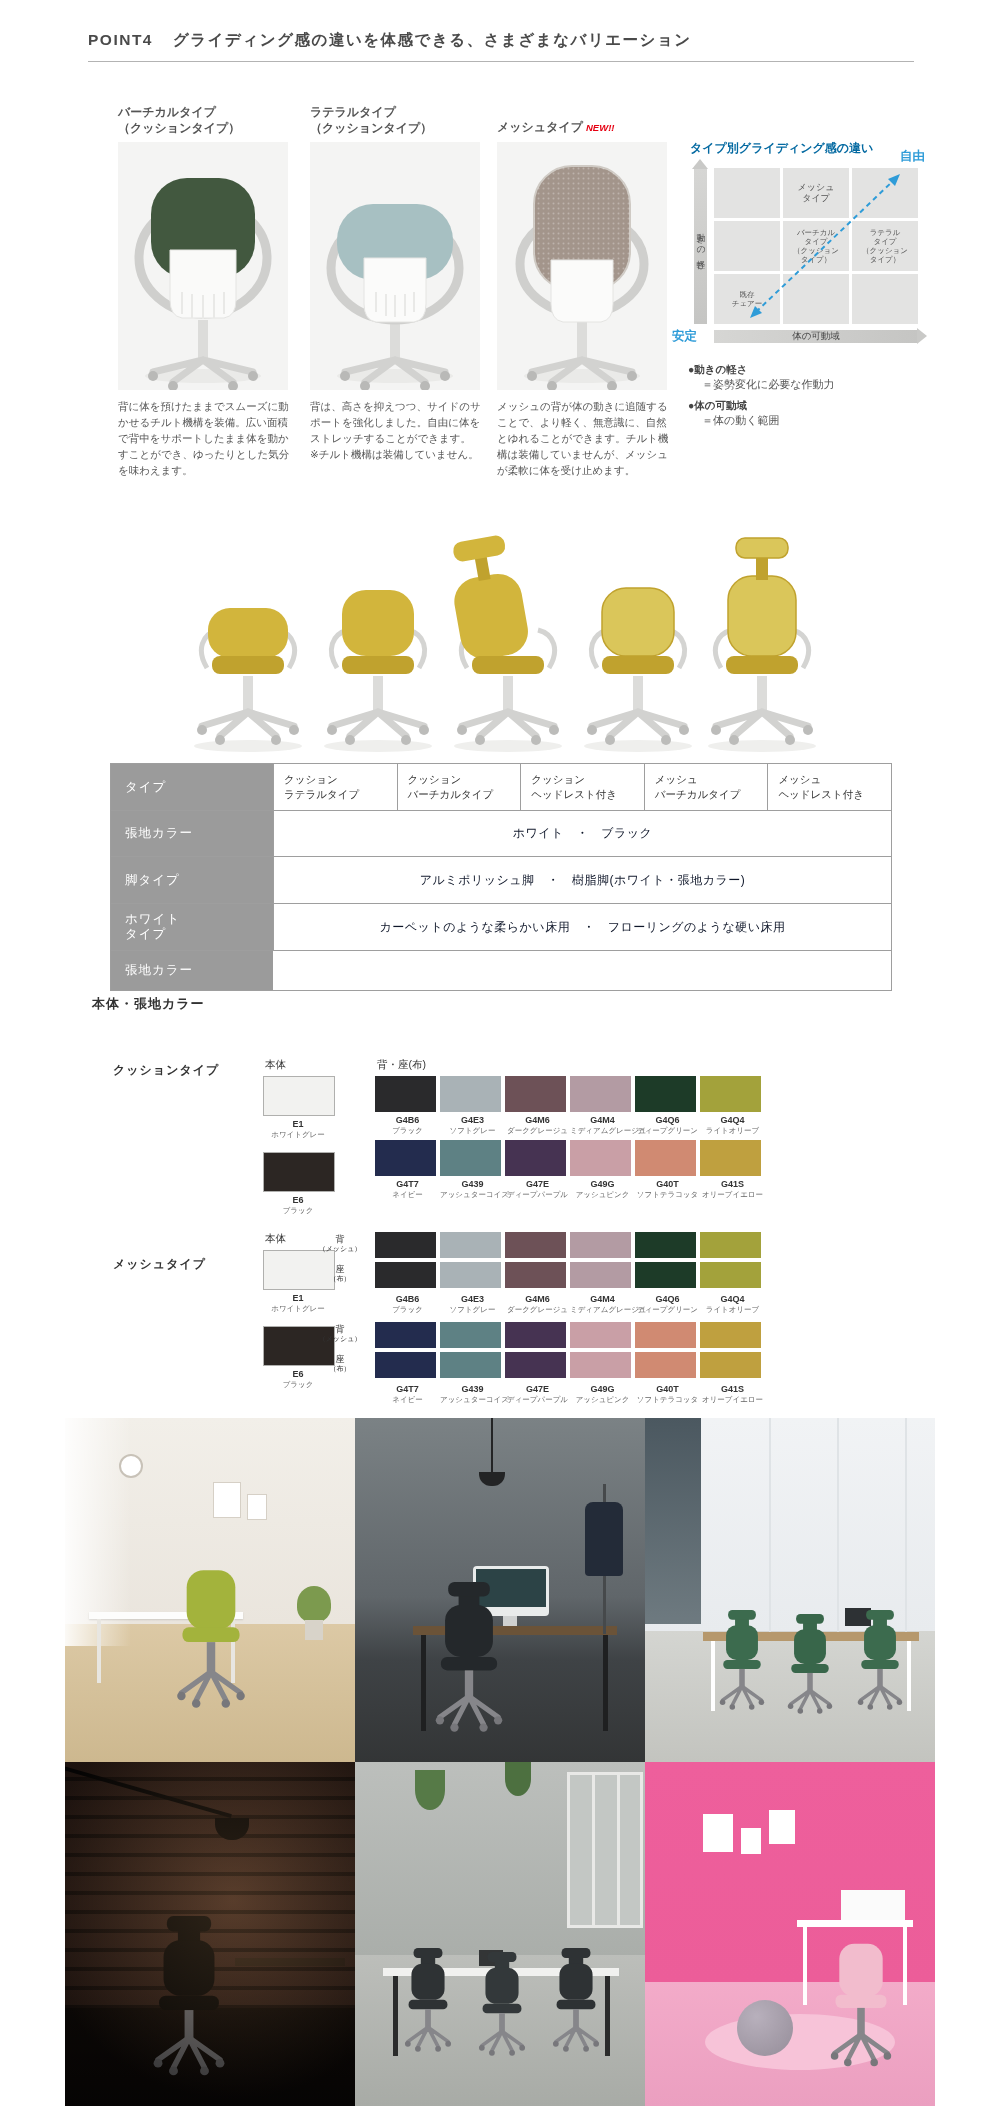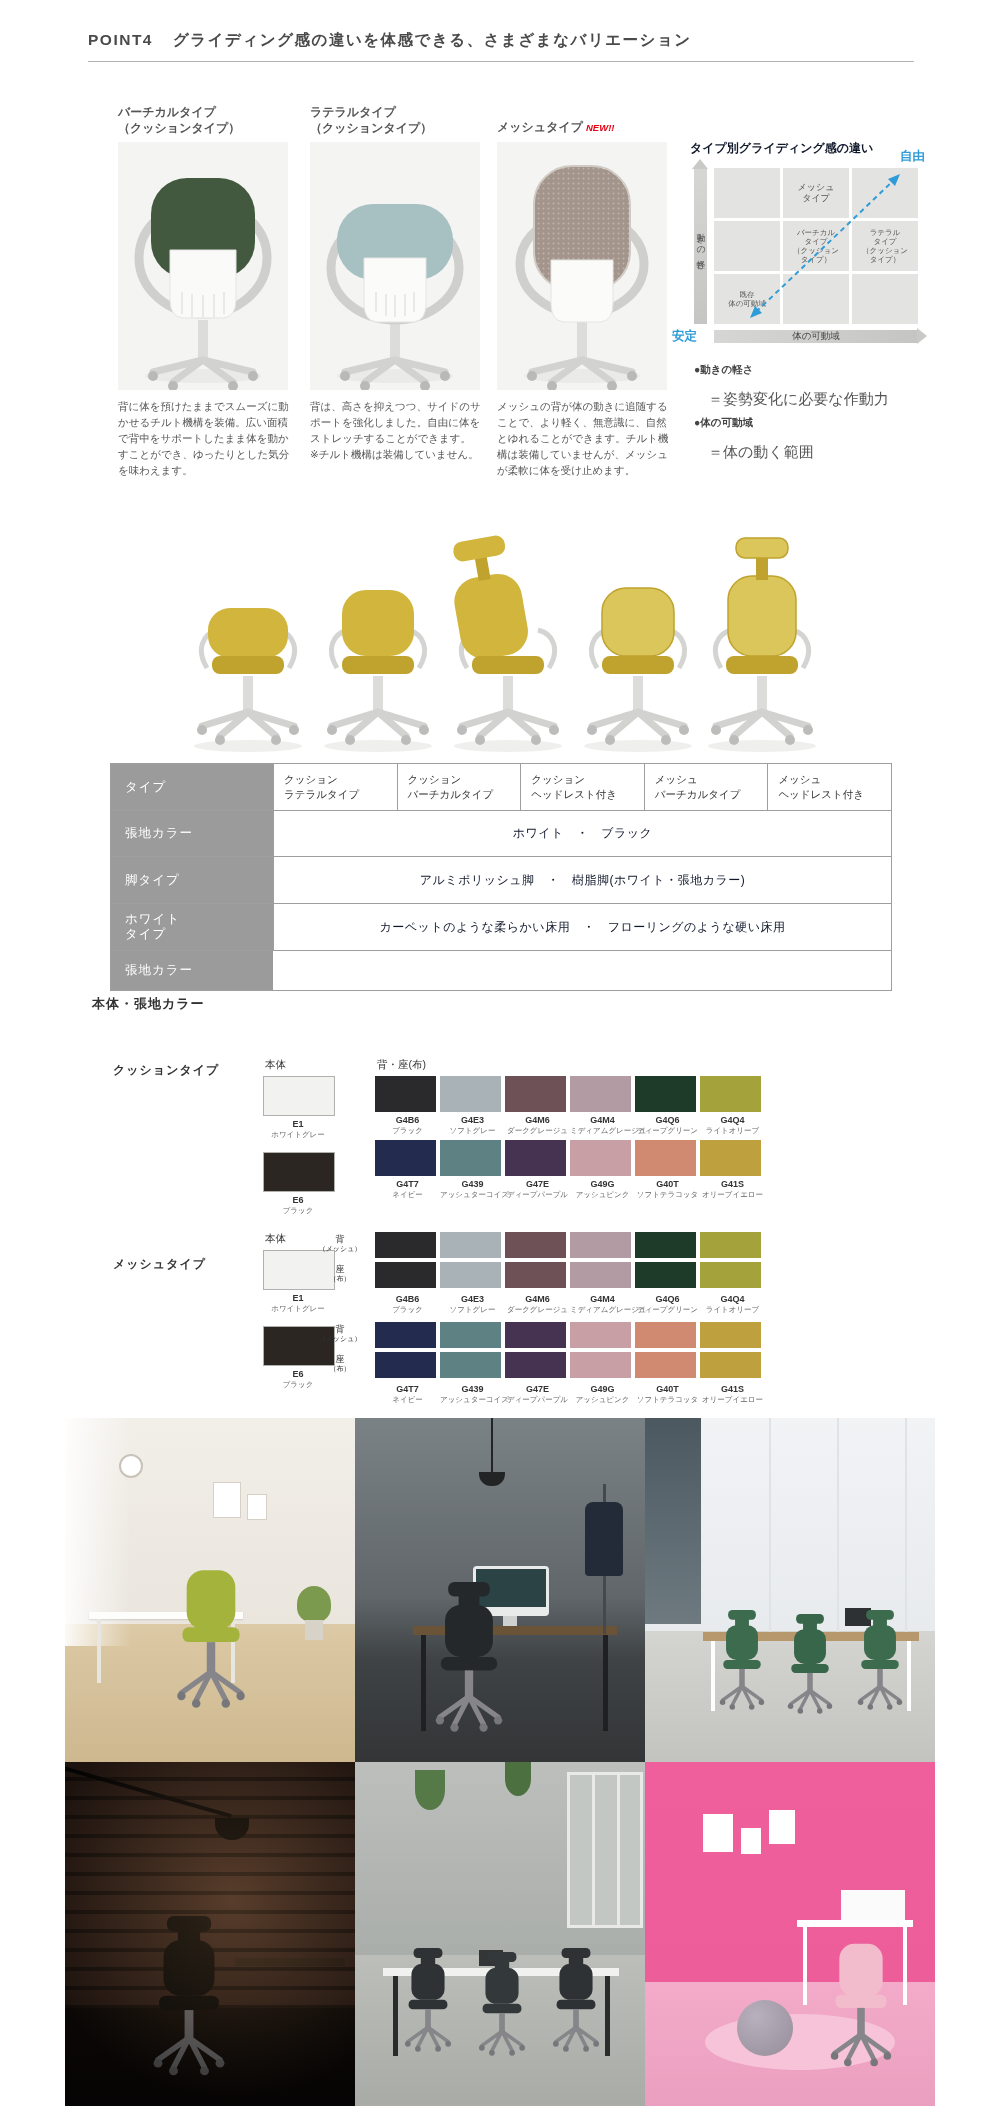--- a/index.html
+++ b/index.html
@@ -16,36 +16,36 @@
   #v1{left:118px}#v2{left:310px}#v3{left:497px}
   .v-label{height:56px;display:flex;flex-direction:column;justify-content:flex-end;font-size:12px;font-weight:bold;color:#555;line-height:16px}
   .v-l1row{display:flex;align-items:baseline;gap:3px}
   .v-new{color:var(--accent-red);font-size:9.5px;font-style:italic;font-weight:800}
   .photo{margin-top:6px;width:170px;height:248px;background:#f4f4f3}
   .chair-img{width:100%;height:100%;display:block}
   .v-desc{margin-top:8px;font-size:10.5px;line-height:16px;color:#555;white-space:pre-line;width:172px}
 
   
   .diagram{position:absolute;left:686px;top:140px;width:252px;height:310px}
-  .d-title{position:absolute;left:4px;top:0;font-size:12px;font-weight:bold;color:#0f172a;white-space:nowrap}
+  .d-title{position:absolute;left:4px;top:0;font-size:12px;font-weight:bold;color:#0369a1;white-space:nowrap}
   .d-free,.d-stable{position:absolute;font-size:12.5px;font-weight:bold;color:var(--accent-blue)}
   .d-free{left:214px;top:8px}
   .d-stable{left:-14px;top:188px}
   .d-vaxis{position:absolute;left:8px;top:28px;width:13px;height:156px;background:linear-gradient(180deg,#d6d6d4,#c5c5c3);display:flex}
   .d-vaxis::before{content:"";position:absolute;left:-2px;top:-9px;border-left:8.5px solid transparent;border-right:8.5px solid transparent;border-bottom:10px solid #c9c9c7}
   .d-vaxis span{margin:auto;writing-mode:vertical-rl;font-size:9px;color:#555;letter-spacing:2px}
   .d-cells{position:absolute;left:28px;top:28px;width:204px;height:156px;display:grid;grid-template-columns:repeat(3,1fr);grid-template-rows:repeat(3,1fr);gap:3px}
   .d-cell{background:#e3e3e2;display:flex;align-items:center;justify-content:center;text-align:center;font-size:7.5px;line-height:9px;color:#555;white-space:pre-line}
   .d-cell.big{font-size:9px;line-height:11px}
   .d-arrow{position:absolute;left:28px;top:28px;width:204px;height:156px;overflow:visible}
   .d-haxis{position:absolute;left:28px;top:190px;width:204px;height:13px;background:linear-gradient(90deg,#d6d6d4,#c5c5c3);display:flex;align-items:center;justify-content:center;font-size:9.5px;color:#444}
   .d-haxis::after{content:"";position:absolute;right:-9px;top:-2px;border-top:8.5px solid transparent;border-bottom:8.5px solid transparent;border-left:10px solid #c9c9c7}
-  .d-legend{position:absolute;left:8px;top:216px;width:240px}
+  .d-legend{position:absolute;left:2px;top:216px;width:240px}
   .leg-term{font-size:10.5px;font-weight:bold;color:#444;margin-top:7px}
-  .leg-def{font-size:15px;color:#555;padding-left:14px;margin-top:13px}
+  .leg-def{font-size:11px;color:#555;padding-left:14px;margin-top:0}
 
   
   .lineup{position:absolute;left:170px;top:498px;width:660px;height:262px}
 
   
   .spec{position:absolute;left:110px;top:763px;width:780px;border:1px solid #9e9e9e}
   .spec-row{display:flex}
   .spec-row + .spec-row{border-top:1px solid #9e9e9e}
   .spec-label{width:148px;flex:none;background:var(--table-header);color:#fff;font-size:12.5px;display:flex;align-items:center;padding-left:14px;white-space:pre-line;line-height:15px;letter-spacing:1px}
   .spec-cells{flex:1;display:flex}
@@ -279,21 +279,21 @@
       <div class="d-cell"></div>
       <div class="d-cell">バーチカル
 タイプ
 （クッション
 タイプ）</div>
       <div class="d-cell">ラテラル
 タイプ
 （クッション
 タイプ）</div>
       <div class="d-cell">既存
-体の可動域</div>
+チェアー</div>
       <div class="d-cell"></div>
       <div class="d-cell"></div>
     </div>
     <svg class="d-arrow" viewBox="0 0 204 156">
       <line x1="42" y1="144" x2="180" y2="12" stroke="var(--accent-blue)" stroke-width="2" stroke-dasharray="5 4"></line>
       <polygon points="186,6 174,11 181,18" fill="var(--accent-blue)"></polygon>
       <polygon points="36,150 48,145 41,138" fill="var(--accent-blue)"></polygon>
     </svg>
     <div class="d-haxis">
         <span>体の可動域</span>

